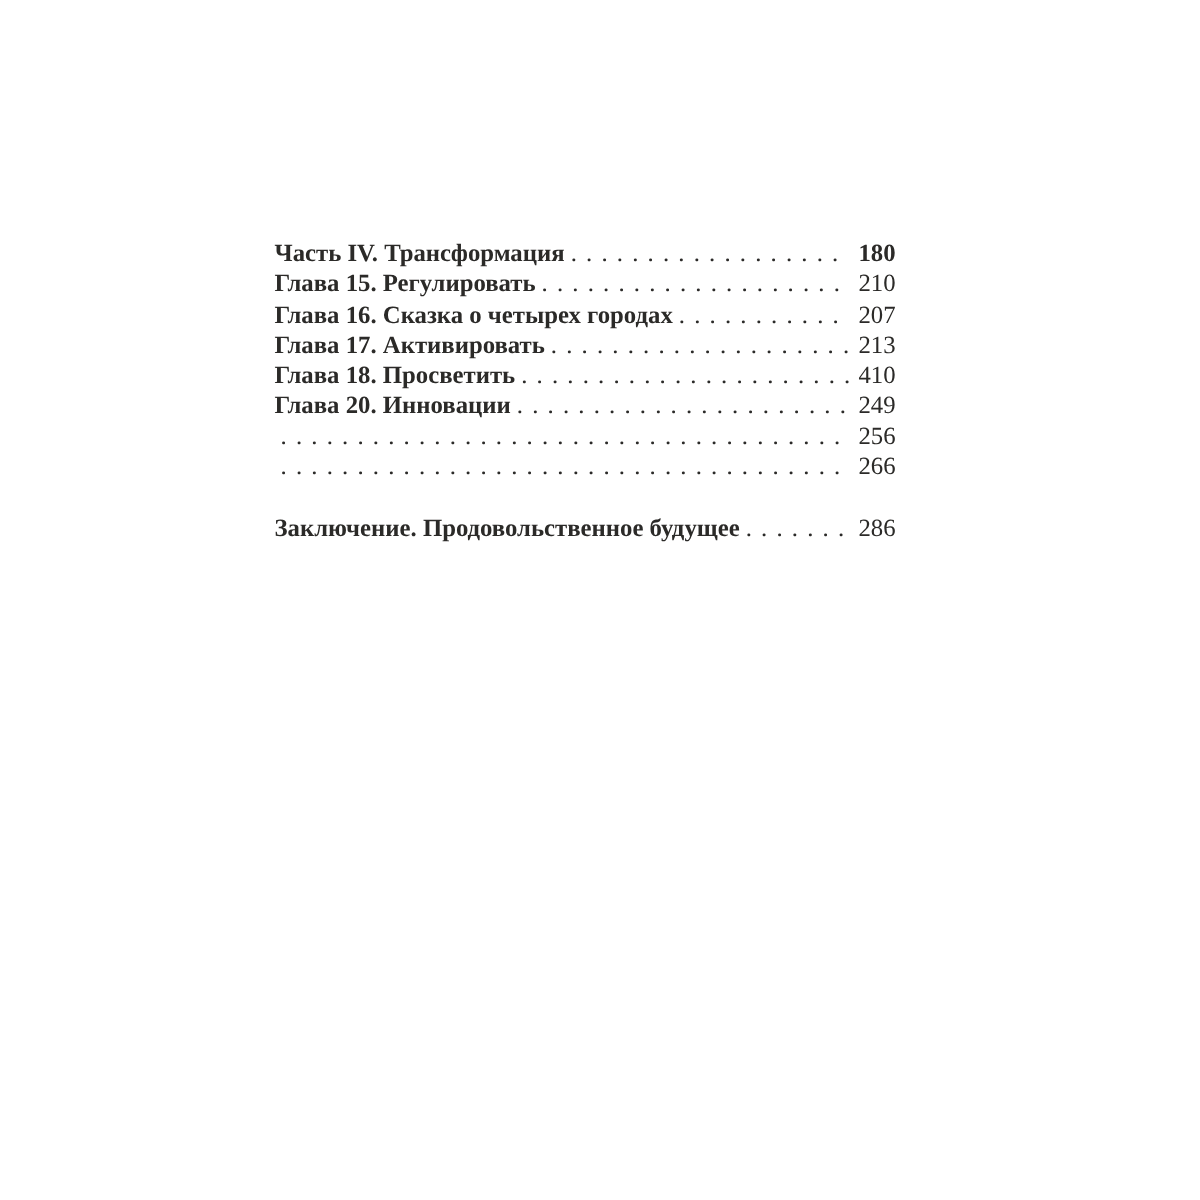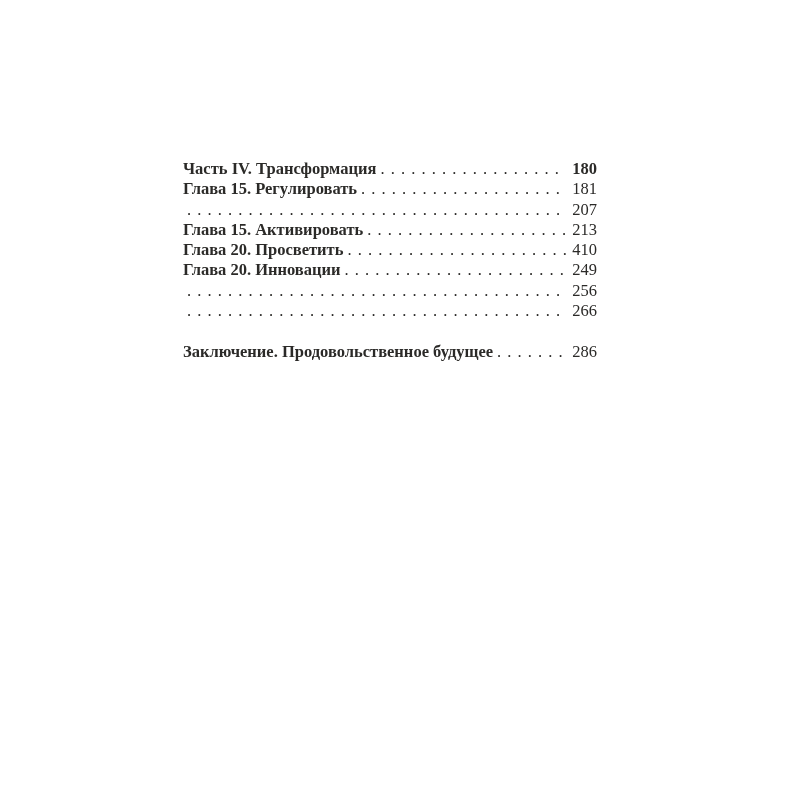--- a/index.html
+++ b/index.html
@@ -63,37 +63,38 @@
 
   <div class="toc-row bold">
     <span class="toc-label">Часть IV. Трансформация</span>
     <span class="toc-dots"></span>
     <span class="toc-page">180</span>
   </div>
 
   <div class="toc-row">
     <span class="toc-label">Глава 15. Регулировать</span>
     <span class="toc-dots"></span>
-    <span class="toc-page">181</span>
+    <span class="toc-page">210</span>
   </div>
 
   <div class="toc-row">
+    <span class="toc-label">Глава 16. Сказка о четырех городах</span>
     <span class="toc-dots"></span>
     <span class="toc-page">207</span>
   </div>
 
   <div class="toc-row">
-    <span class="toc-label">Глава 15. Активировать</span>
+    <span class="toc-label">Глава 17. Активировать</span>
     <span class="toc-dots"></span>
     <span class="toc-page">213</span>
   </div>
 
 
   <div class="toc-row">
-    <span class="toc-label">Глава 20. Просветить</span>
+    <span class="toc-label">Глава 18. Просветить</span>
     <span class="toc-dots"></span>
     <span class="toc-page">410</span>
   </div>
 
   <div class="toc-row">
     <span class="toc-label">Глава 20. Инновации</span>
     <span class="toc-dots"></span>
     <span class="toc-page">249</span>
   </div>
 

